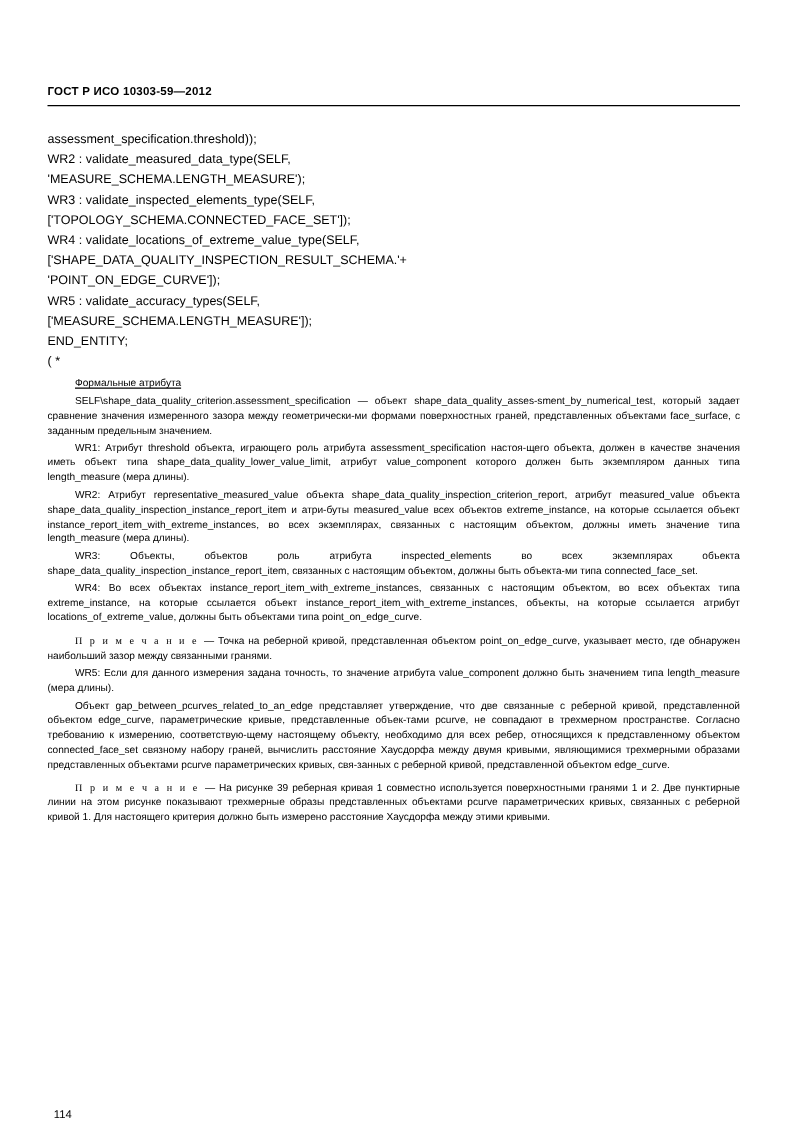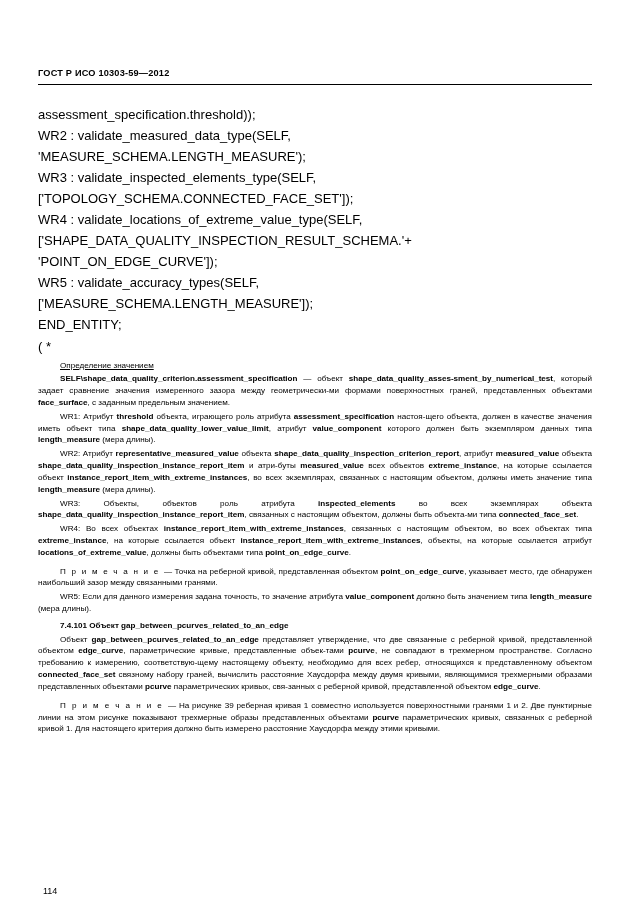--- a/index.html
+++ b/index.html
@@ -42,39 +42,39 @@
   .content {
     position: absolute;
     left: 38px;
     top: 84px;
     width: 554px;
     font-size: 8.1px;
     line-height: 1.46;
   }
   .code {
     font-family: "Liberation Sans", sans-serif;
-    font-size: 13px;
+    font-size: 10px;
     line-height: 1.62;
     white-space: pre-wrap;
   }
   .code div { white-space: pre; }
   .para {
     text-align: justify;
     text-indent: 22px;
     margin-top: 2px;
   }
   .u {
     text-decoration: underline;
   }
   .sub-head {
     text-indent: 22px;
     margin-top: 3px;
   }
-  .b { font-weight: bold; }
-  .spaced { letter-spacing: 1.6px; }
+  .b { font-weight: normal; }
+  .spaced { letter-spacing: 1.6px; font-family: Liberation Serif, serif; }
   .note { text-align: justify; text-indent: 22px; margin-top: 7px; }
   .heading {
     text-indent: 22px;
     margin-top: 5px;
     font-weight: bold;
   }
   .pageno {
     position: absolute;
     left: 43px;
     top: 866px;
@@ -85,28 +85,27 @@
 <body>
 
 <div class="page">
 
   <div class="header">ГОСТ Р ИСО 10303-59—2012</div>
   <div class="rule"></div>
 
   <div class="content">
     <div class="code"><div>assessment_specification.threshold));</div><div>WR2 : validate_measured_data_type(SELF,</div><div>'MEASURE_SCHEMA.LENGTH_MEASURE');</div><div>WR3 : validate_inspected_elements_type(SELF,</div><div>['TOPOLOGY_SCHEMA.CONNECTED_FACE_SET']);</div><div>WR4 : validate_locations_of_extreme_value_type(SELF,</div><div>['SHAPE_DATA_QUALITY_INSPECTION_RESULT_SCHEMA.'+</div><div>'POINT_ON_EDGE_CURVE']);</div><div>WR5 : validate_accuracy_types(SELF,</div><div>['MEASURE_SCHEMA.LENGTH_MEASURE']);</div><div>END_ENTITY;</div><div>( *</div></div>
     <div class="body-blocks">
-        <div class="sub-head"><span class="u">Определение значением</span></div>
+        <div class="sub-head"><span class="u">Формальные атрибута</span></div>
         <div class="para"><span class="b">SELF\shape_data_quality_criterion.assessment_specification</span><span> — объект </span><span class="b">shape_data_quality_asses-sment_by_numerical_test</span><span>, который задает сравнение значения измеренного зазора между геометрически-ми формами поверхностных граней, представленных объектами </span><span class="b">face_surface</span><span>, с заданным предельным значением.</span></div>
         <div class="para"><span>WR1: Атрибут </span><span class="b">threshold</span><span> объекта, играющего роль атрибута </span><span class="b">assessment_specification</span><span> настоя-щего объекта, должен в качестве значения иметь объект типа </span><span class="b">shape_data_quality_lower_value_limit</span><span>, атрибут </span><span class="b">value_component</span><span> которого должен быть экземпляром данных типа </span><span class="b">length_measure</span><span> (мера длины).</span></div>
         <div class="para"><span>WR2: Атрибут </span><span class="b">representative_measured_value</span><span> объекта </span><span class="b">shape_data_quality_inspection_criterion_report</span><span>, атрибут </span><span class="b">measured_value</span><span> объекта </span><span class="b">shape_data_quality_inspection_instance_report_item</span><span> и атри-буты </span><span class="b">measured_value</span><span> всех объектов </span><span class="b">extreme_instance</span><span>, на которые ссылается объект </span><span class="b">instance_report_item_with_extreme_instances</span><span>, во всех экземплярах, связанных с настоящим объектом, должны иметь значение типа </span><span class="b">length_measure</span><span> (мера длины).</span></div>
         <div class="para"><span>WR3: Объекты, объектов роль атрибута </span><span class="b">inspected_elements</span><span> во всех экземплярах объекта </span><span class="b">shape_data_quality_inspection_instance_report_item</span><span>, связанных с настоящим объектом, должны быть объекта-ми типа </span><span class="b">connected_face_set</span><span>.</span></div>
         <div class="para"><span>WR4: Во всех объектах </span><span class="b">instance_report_item_with_extreme_instances</span><span>, связанных с настоящим объектом, во всех объектах типа </span><span class="b">extreme_instance</span><span>, на которые ссылается объект </span><span class="b">instance_report_item_with_extreme_instances</span><span>, объекты, на которые ссылается атрибут </span><span class="b">locations_of_extreme_value</span><span>, должны быть объектами типа </span><span class="b">point_on_edge_curve</span><span>.</span></div>
         <div class="note"><span class="spaced">П р и м е ч а н и е </span><span>— Точка на реберной кривой, представленная объектом </span><span class="b">point_on_edge_curve</span><span>, указывает место, где обнаружен наибольший зазор между связанными гранями.</span></div>
         <div class="para"><span>WR5: Если для данного измерения задана точность, то значение атрибута </span><span class="b">value_component</span><span> должно быть значением типа </span><span class="b">length_measure</span><span> (мера длины).</span></div>
-        <div class="heading">7.4.101 Объект gap_between_pcurves_related_to_an_edge</div>
         <div class="para"><span>Объект </span><span class="b">gap_between_pcurves_related_to_an_edge</span><span> представляет утверждение, что две связанные с реберной кривой, представленной объектом </span><span class="b">edge_curve</span><span>, параметрические кривые, представленные объек-тами </span><span class="b">pcurve</span><span>, не совпадают в трехмерном пространстве. Согласно требованию к измерению, соответствую-щему настоящему объекту, необходимо для всех ребер, относящихся к представленному объектом </span><span class="b">connected_face_set</span><span> связному набору граней, вычислить расстояние Хаусдорфа между двумя кривыми, являющимися трехмерными образами представленных объектами </span><span class="b">pcurve</span><span> параметрических кривых, свя-занных с реберной кривой, представленной объектом </span><span class="b">edge_curve</span><span>.</span></div>
         <div class="note"><span class="spaced">П р и м е ч а н и е </span><span>— На рисунке 39 реберная кривая 1 совместно используется поверхностными гранями 1 и 2. Две пунктирные линии на этом рисунке показывают трехмерные образы представленных объектами </span><span class="b">pcurve</span><span> параметрических кривых, связанных с реберной кривой 1. Для настоящего критерия должно быть измерено расстояние Хаусдорфа между этими кривыми.</span></div>
       </div>
   </div>
 
   <div class="pageno">114</div>
 </div>
 
 </body></html>

